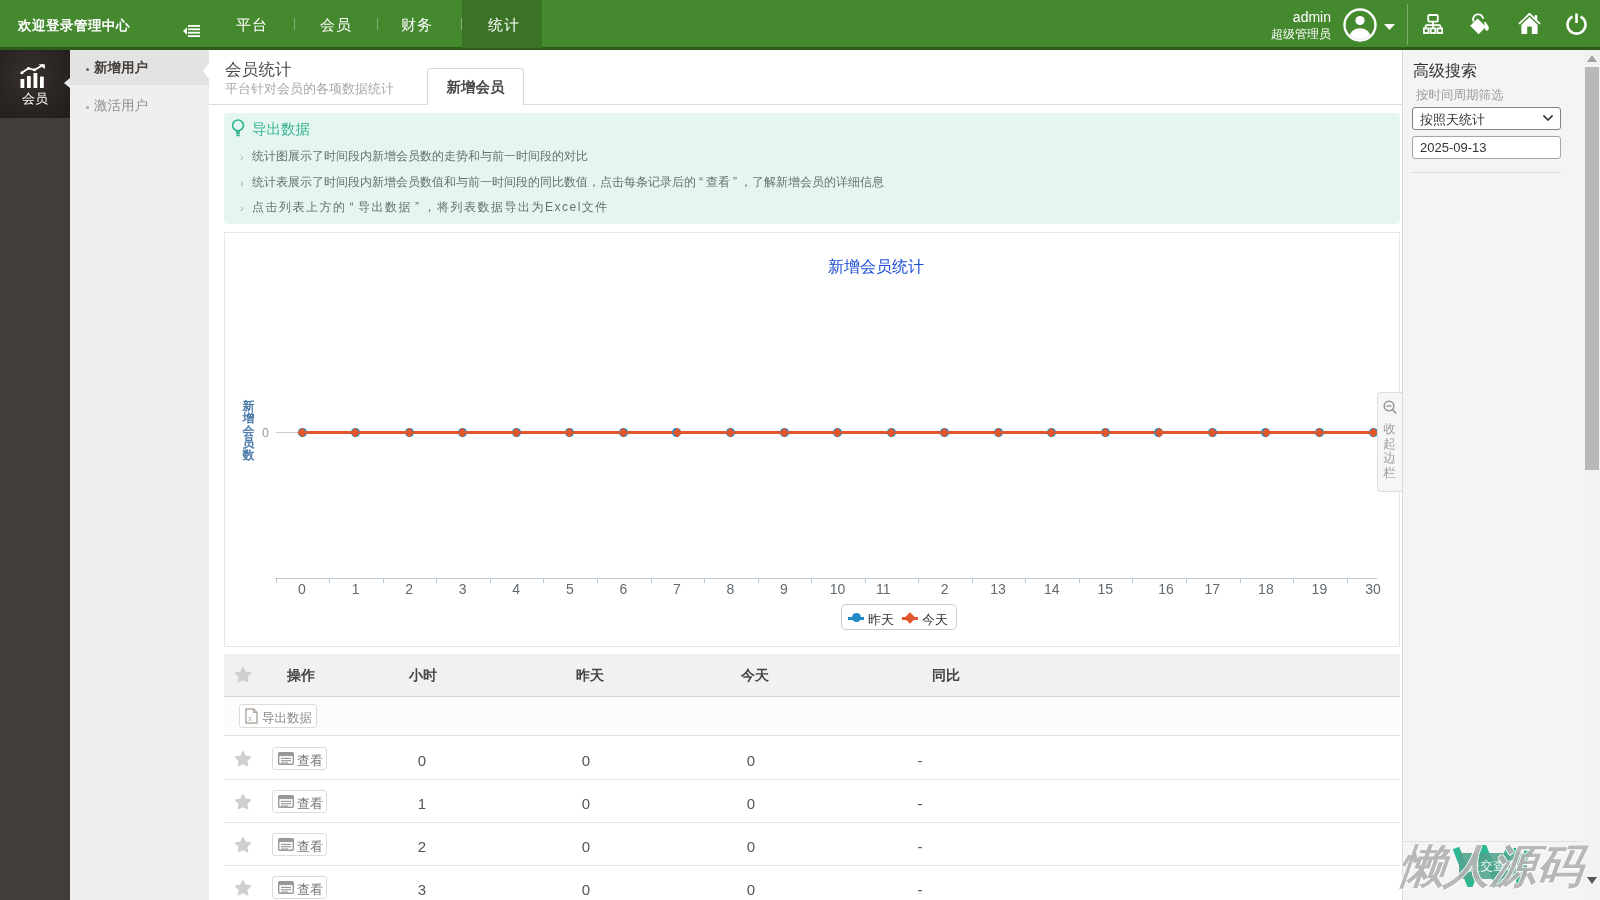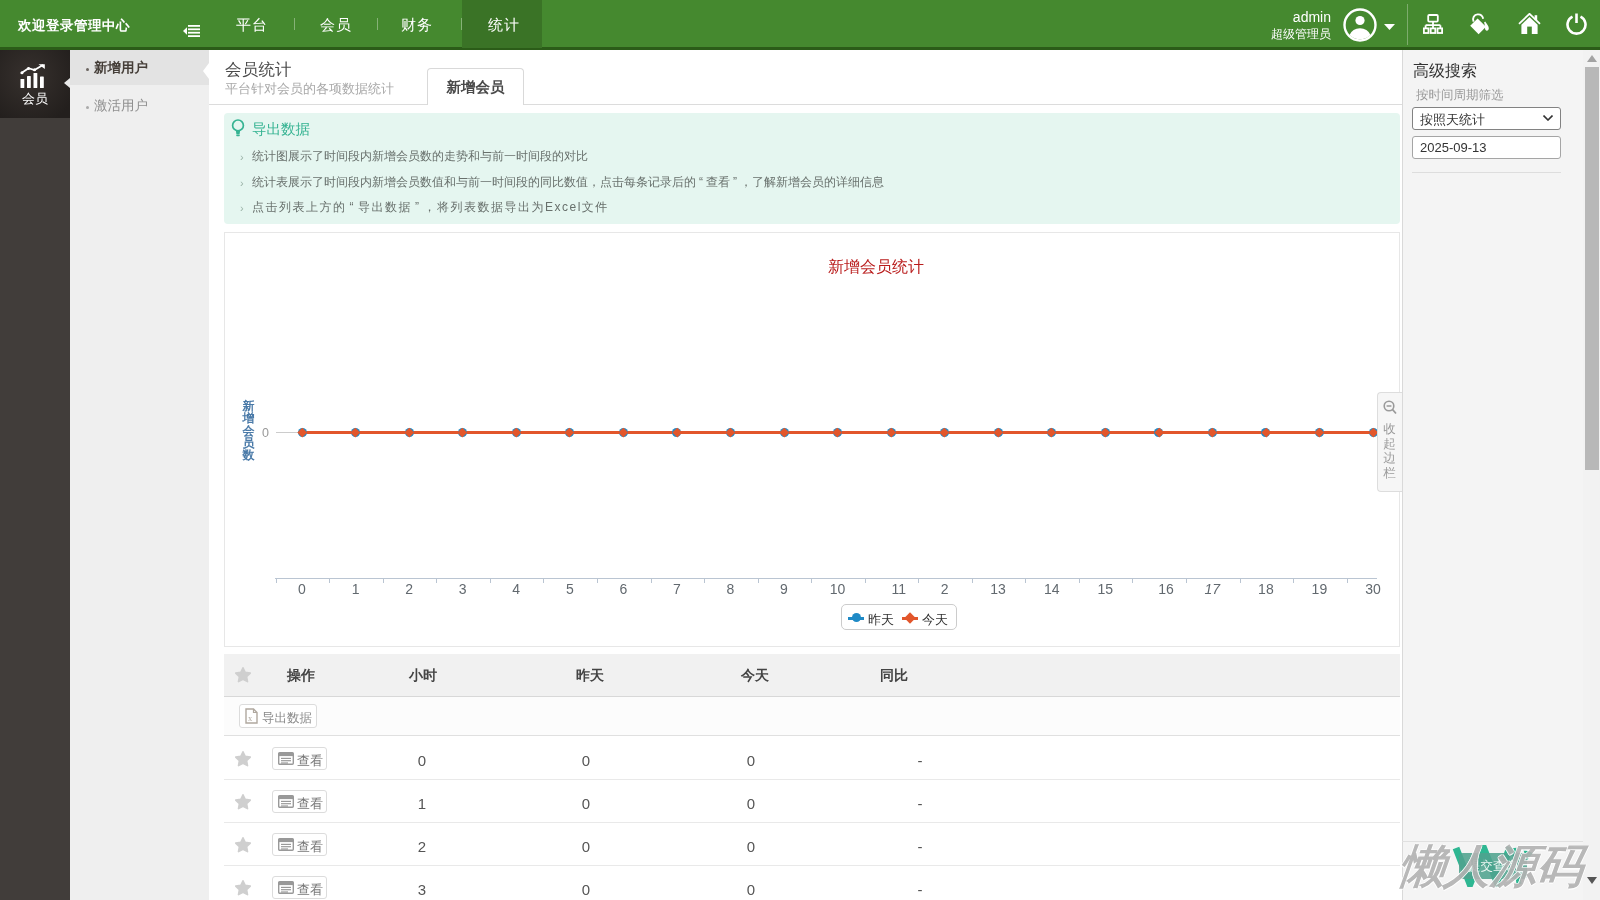--- a/index.html
+++ b/index.html
@@ -108,21 +108,21 @@
 </svg>
 <div class="abs" style="left:252px;top:120px;color:#35b392;font-size:14.5px;">导出数据</div>
 <div class="abs" style="left:240px;top:151px;color:#9bb3a8;font-size:11px;">›</div>
 <div class="abs" style="left:252px;top:148px;color:#68706c;font-size:12px;white-space:nowrap;">统计图展示了时间段内新增会员数的走势和与前一时间段的对比</div>
 <div class="abs" style="left:240px;top:176.5px;color:#9bb3a8;font-size:11px;">›</div>
 <div class="abs" style="left:252px;top:173.5px;color:#68706c;font-size:12px;white-space:nowrap;">统计表展示了时间段内新增会员数值和与前一时间段的同比数值，点击每条记录后的<span style="padding:0 3px">“</span>查看<span style="padding:0 3px">”</span>，了解新增会员的详细信息</div>
 <div class="abs" style="left:240px;top:202px;color:#9bb3a8;font-size:11px;">›</div>
 <div class="abs" style="left:252px;top:199px;color:#68706c;font-size:12px;letter-spacing:1.5px;white-space:nowrap;">点击列表上方的<span style="padding:0 3px">“</span>导出数据<span style="padding:0 3px">”</span>，将列表数据导出为Excel文件</div>
 
 <div class="abs" style="left:224px;top:232px;width:1176px;height:415px;background:#fff;border:1px solid #e7e7e7;box-sizing:border-box;"></div>
-<div class="abs" style="left:776px;top:257px;width:200px;text-align:center;color:#b91c1c;font-size:16px;">新增会员统计</div>
+<div class="abs" style="left:776px;top:257px;width:200px;text-align:center;color:#1d4ed8;font-size:16px;">新增会员统计</div>
 <div class="abs" style="left:242px;top:400px;width:13px;color:#4a7aa8;font-size:12px;font-weight:bold;line-height:12.3px;text-align:center;">新增会员数</div>
 <div class="abs" style="left:239px;top:426px;width:30px;text-align:right;color:#999;font-size:12.5px;">0</div>
 <div class="abs" style="left:276px;top:432px;width:26px;height:1px;background:#ccc;"></div>
 <div class="abs" style="left:302px;top:431px;width:1071px;height:3px;background:#e2562b;"></div>
 <div class="abs" style="left:297.5px;top:428px;width:9px;height:9px;border-radius:50%;background:#1f8ac6;"></div>
 <div class="abs" style="left:298.7px;top:429.2px;width:6.6px;height:6.6px;background:#e2562b;transform:rotate(45deg);"></div>
 <div class="abs" style="left:351.1px;top:428px;width:9px;height:9px;border-radius:50%;background:#1f8ac6;"></div>
 <div class="abs" style="left:352.2px;top:429.2px;width:6.6px;height:6.6px;background:#e2562b;transform:rotate(45deg);"></div>
 <div class="abs" style="left:404.6px;top:428px;width:9px;height:9px;border-radius:50%;background:#1f8ac6;"></div>
 <div class="abs" style="left:405.8px;top:429.2px;width:6.6px;height:6.6px;background:#e2562b;transform:rotate(45deg);"></div>
@@ -179,33 +179,33 @@
 <div class="abs" style="left:608.3px;top:581px;width:30px;text-align:center;color:#62696f;font-size:14px;">6</div>
 <div class="abs" style="left:650.5px;top:578px;width:1px;height:5px;background:#bac5d2;"></div>
 <div class="abs" style="left:661.8px;top:581px;width:30px;text-align:center;color:#62696f;font-size:14px;">7</div>
 <div class="abs" style="left:704.0px;top:578px;width:1px;height:5px;background:#bac5d2;"></div>
 <div class="abs" style="left:715.4px;top:581px;width:30px;text-align:center;color:#62696f;font-size:14px;">8</div>
 <div class="abs" style="left:757.5px;top:578px;width:1px;height:5px;background:#bac5d2;"></div>
 <div class="abs" style="left:769.0px;top:581px;width:30px;text-align:center;color:#62696f;font-size:14px;">9</div>
 <div class="abs" style="left:811.1px;top:578px;width:1px;height:5px;background:#bac5d2;"></div>
 <div class="abs" style="left:822.5px;top:581px;width:30px;text-align:center;color:#62696f;font-size:14px;">10</div>
 <div class="abs" style="left:864.6px;top:578px;width:1px;height:5px;background:#bac5d2;"></div>
-<div class="abs" style="left:876.0px;top:581px;width:30px;text-align:right;color:#62696f;font-size:14px;">11</div>
+<div class="abs" style="left:876.0px;top:581px;width:30px;text-align:left;color:#62696f;font-size:14px;">11</div>
 <div class="abs" style="left:918.2px;top:578px;width:1px;height:5px;background:#bac5d2;"></div>
 <div class="abs" style="left:929.6px;top:581px;width:30px;text-align:center;color:#62696f;font-size:14px;">2</div>
 <div class="abs" style="left:971.8px;top:578px;width:1px;height:5px;background:#bac5d2;"></div>
 <div class="abs" style="left:983.1px;top:581px;width:30px;text-align:center;color:#62696f;font-size:14px;">13</div>
 <div class="abs" style="left:1025.3px;top:578px;width:1px;height:5px;background:#bac5d2;"></div>
 <div class="abs" style="left:1036.7px;top:581px;width:30px;text-align:center;color:#62696f;font-size:14px;">14</div>
 <div class="abs" style="left:1078.8px;top:578px;width:1px;height:5px;background:#bac5d2;"></div>
 <div class="abs" style="left:1090.2px;top:581px;width:30px;text-align:center;color:#62696f;font-size:14px;">15</div>
 <div class="abs" style="left:1132.4px;top:578px;width:1px;height:5px;background:#bac5d2;"></div>
 <div class="abs" style="left:1143.8px;top:581px;width:30px;text-align:right;color:#62696f;font-size:14px;">16</div>
 <div class="abs" style="left:1185.9px;top:578px;width:1px;height:5px;background:#bac5d2;"></div>
-<div class="abs" style="left:1197.3px;top:581px;width:30px;text-align:center;color:#62696f;font-size:14px;font-style:italic;">17</div>
+<div class="abs" style="left:1197.3px;top:581px;width:30px;text-align:center;color:#62696f;font-size:14px;">17</div>
 <div class="abs" style="left:1239.5px;top:578px;width:1px;height:5px;background:#bac5d2;"></div>
 <div class="abs" style="left:1250.9px;top:581px;width:30px;text-align:center;color:#62696f;font-size:14px;">18</div>
 <div class="abs" style="left:1293.0px;top:578px;width:1px;height:5px;background:#bac5d2;"></div>
 <div class="abs" style="left:1304.4px;top:581px;width:30px;text-align:center;color:#62696f;font-size:14px;">19</div>
 <div class="abs" style="left:1346.6px;top:578px;width:1px;height:5px;background:#bac5d2;"></div>
 <div class="abs" style="left:1358.0px;top:581px;width:30px;text-align:center;color:#62696f;font-size:14px;">30</div>
 
 <div class="abs" style="left:841px;top:604px;width:116px;height:26px;border:1px solid #ccc;border-radius:5px;box-sizing:border-box;background:#fff;"></div>
 <div class="abs" style="left:848px;top:616.5px;width:16px;height:3px;background:#1f8ac6;"></div>
 <div class="abs" style="left:851.5px;top:613px;width:9px;height:9px;border-radius:50%;background:#1f8ac6;"></div>
@@ -223,21 +223,21 @@
 <div class="abs" style="left:1377px;top:422px;width:25px;text-align:center;color:#9a9a9a;font-size:12.5px;line-height:14.7px;">收<br>起<br>边<br>栏</div>
 
 <div class="abs" style="left:224px;top:654px;width:1176px;height:42px;background:#f1f1f1;border-bottom:1px solid #d8d8d8;box-sizing:content-box;"></div>
 <svg class="abs" style="left:235px;top:667px;" width="16" height="16" viewBox="0 0 16 16">
     <path d="M8 0.8 L10.2 5.4 L15.3 6.1 L11.6 9.6 L12.5 14.6 L8 12.2 L3.5 14.6 L4.4 9.6 L0.7 6.1 L5.8 5.4 Z" fill="#cfcfcf" stroke="#cfcfcf" stroke-width="1.6" stroke-linejoin="round"></path>
   </svg>
 <div class="abs" style="left:261px;top:667px;width:80px;text-align:center;color:#444;font-size:14px;font-weight:bold;">操作</div>
 <div class="abs" style="left:383px;top:667px;width:80px;text-align:center;color:#444;font-size:14px;font-weight:bold;">小时</div>
 <div class="abs" style="left:550px;top:667px;width:80px;text-align:center;color:#444;font-size:14px;font-weight:bold;">昨天</div>
 <div class="abs" style="left:715px;top:667px;width:80px;text-align:center;color:#444;font-size:14px;font-weight:bold;">今天</div>
-<div class="abs" style="left:880px;top:667px;width:80px;text-align:left;color:#444;font-size:14px;font-weight:bold;">同比</div>
+<div class="abs" style="left:880px;top:667px;width:80px;text-align:right;color:#444;font-size:14px;font-weight:bold;">同比</div>
 <div class="abs" style="left:224px;top:697px;width:1176px;height:38px;background:#fcfcfc;border-bottom:1px solid #e0e0e0;box-sizing:content-box;"></div>
 <div class="abs" style="left:239px;top:704px;width:78px;height:24px;background:#fff;border:1px solid #dcdcdc;border-radius:3px;box-sizing:border-box;"></div>
 <svg class="abs" style="left:245px;top:708px;" width="13" height="16" viewBox="0 0 13 16">
  <path d="M1 1 L8.5 1 L12 4.5 L12 15 L1 15 Z" fill="none" stroke="#b0a89f" stroke-width="1.4"></path>
  <path d="M8.5 1 L8.5 4.5 L12 4.5" fill="none" stroke="#b0a89f" stroke-width="1.2"></path>
  <text x="3" y="12.5" font-size="8.5" fill="#b0a89f" font-family="Liberation Serif,serif">x</text>
 </svg>
 <div class="abs" style="left:262px;top:710px;color:#8a8a8a;font-size:12.5px;">导出数据</div>
 <div class="abs" style="left:224px;top:737px;width:1176px;height:43px;border-bottom:1px solid #e9e9e9;box-sizing:border-box;"></div>
 <svg class="abs" style="left:235px;top:750.5px;" width="16" height="16" viewBox="0 0 16 16">

